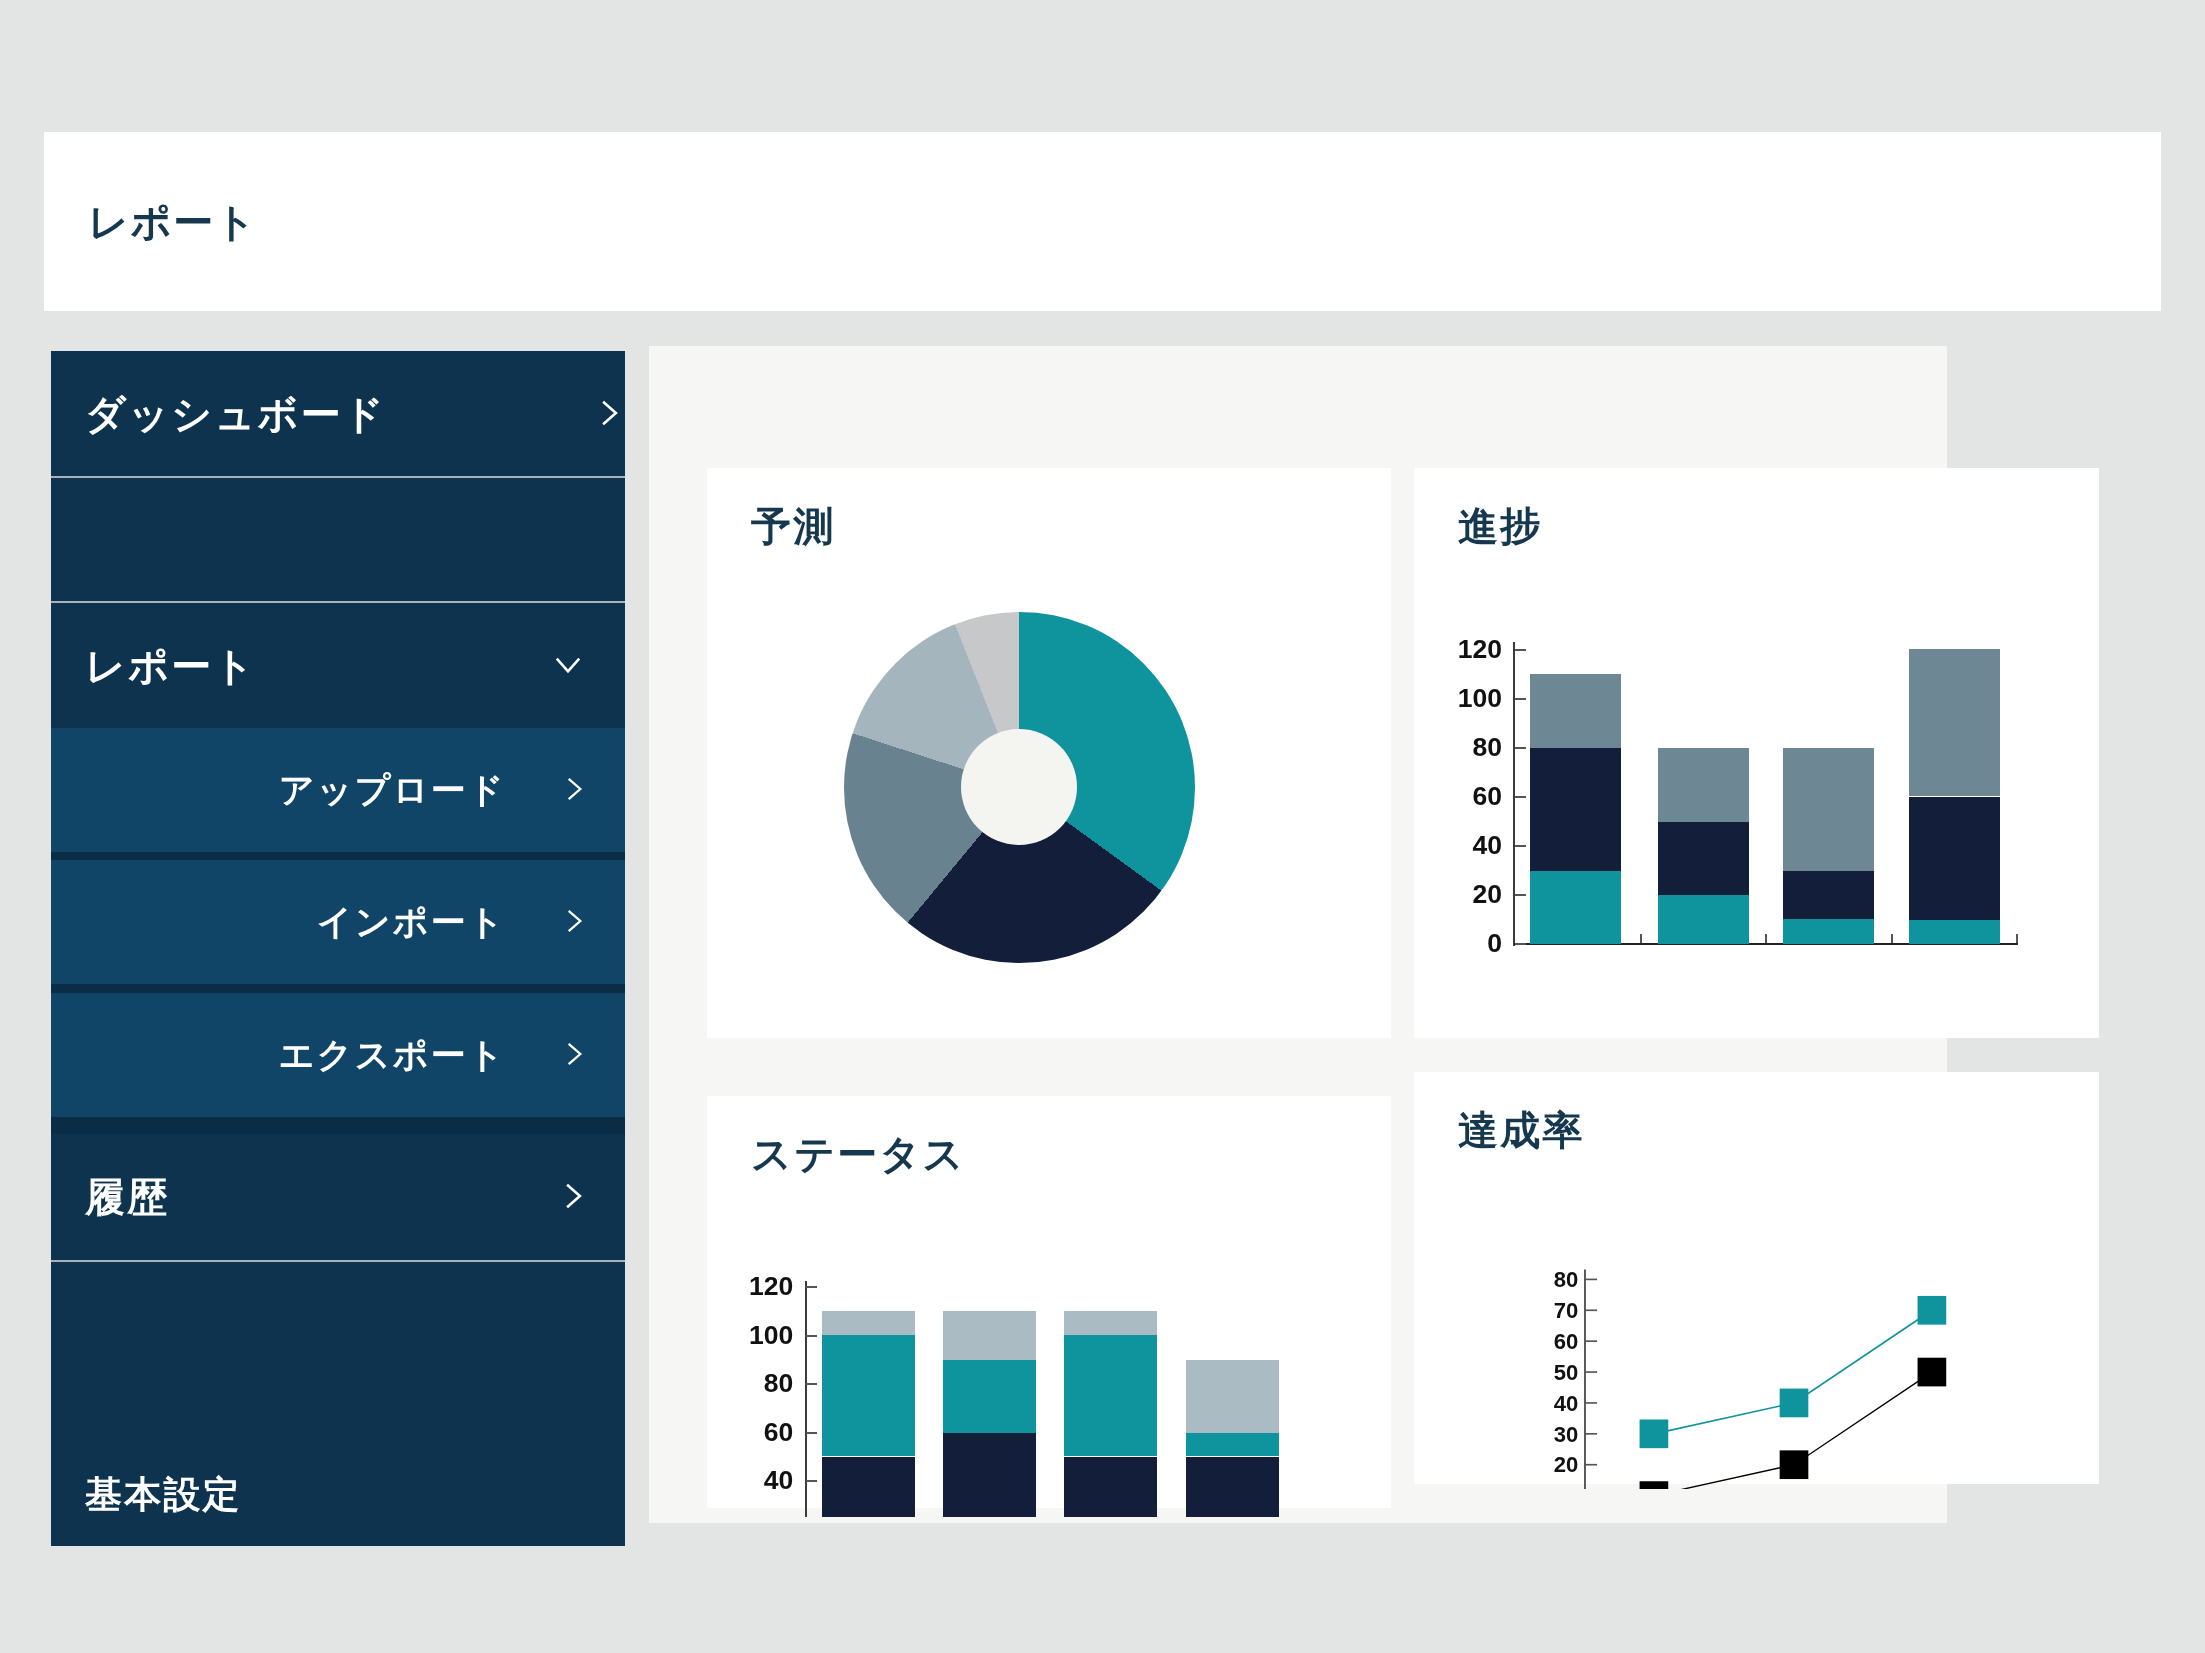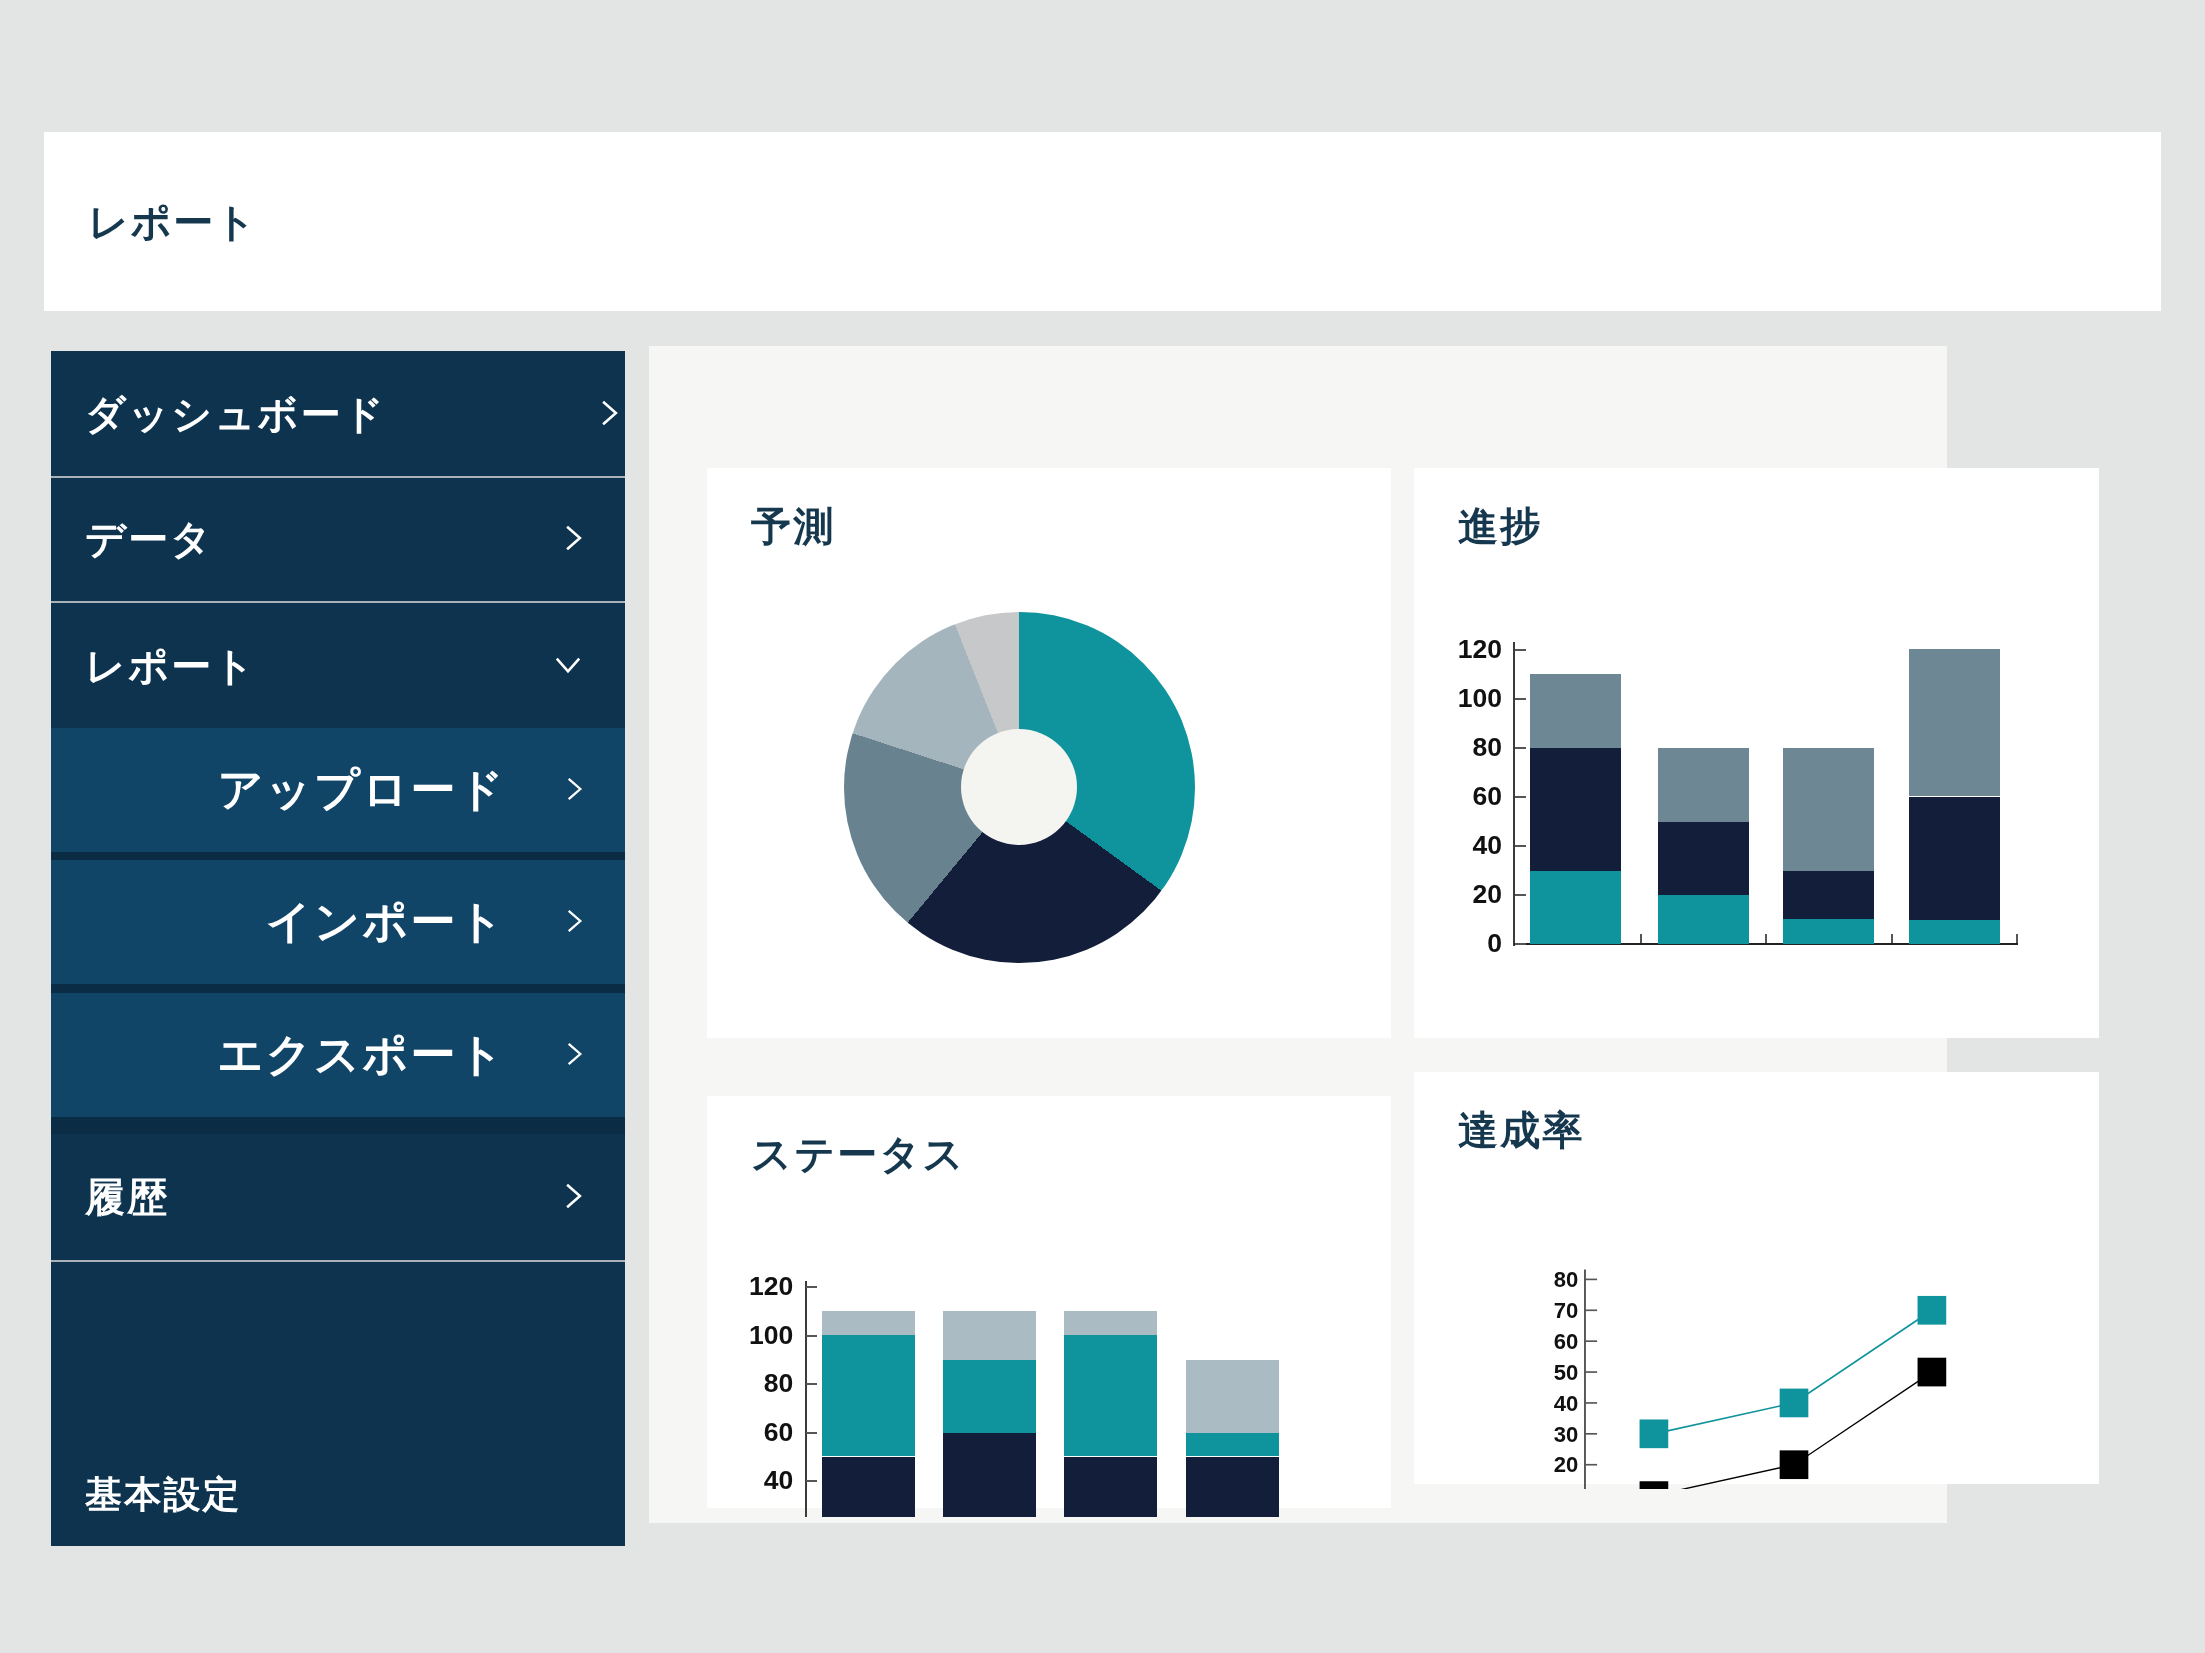--- a/index.html
+++ b/index.html
@@ -17,21 +17,21 @@
     font-size:40px;font-weight:bold;letter-spacing:2.2px;white-space:nowrap;}
   .srow .chev{position:absolute;right:41px;top:50%;transform:translateY(-50%);}
   .sep{position:absolute;left:0;width:100%;height:1.7px;background:#a9b2b8;}
   #row-dashboard{top:0;height:125px;padding-left:36px;}
   #row-data{top:126px;height:124px;}
   #row-report{top:252px;height:125px;}
   #subgroup{position:absolute;left:0;top:377px;width:100%;height:406px;background:#0a2c45;}
   .subrow{position:absolute;left:0;width:100%;height:124px;background:#114568;}
   #sub-upload{top:0;} #sub-import{top:132px;} #sub-export{top:265px;text-align:center;}
   .subrow .lbl{position:absolute;right:119px;top:50%;transform:translateY(-50%);
-    font-size:45px;font-weight:bold;letter-spacing:2.2px;white-space:nowrap;}
+    font-size:35px;font-weight:bold;letter-spacing:2.2px;white-space:nowrap;}
   .subrow .chev{position:absolute;right:41px;top:50%;transform:translateY(-50%);}
   #row-history{top:782px;height:127px;}
   #sep3{top:909px;}
   #settings-label{position:absolute;left:34px;top:1119px;font-size:37px;font-weight:bold;letter-spacing:2.2px;}
 
   
   #main{position:absolute;left:649px;top:346px;width:1298px;height:1177px;background:#f6f6f4;}
   .card{position:absolute;background:#ffffff;}
   #card-forecast{left:58px;top:122px;width:684px;height:570px;}
   #card-progress{left:765px;top:122px;width:685px;height:570px;}
@@ -61,28 +61,20 @@
     <div class="srow" id="row-dashboard">
       <span class="lbl">ダッシュボード</span>
       <span class="chev">
         <svg width="21" height="32" viewBox="0 0 24 40">
             <polyline points="4,6 20,20 4,34" fill="none" stroke="#ffffff" stroke-width="3.2"></polyline>
           </svg>
       </span>
     </div>
     <div class="sep" style="top:125px"></div>
 
-    <div class="srow" id="row-data">
-      <span class="lbl">データ</span>
-      <span class="chev">
-        <svg width="21" height="32" viewBox="0 0 24 40">
-            <polyline points="4,6 20,20 4,34" fill="none" stroke="#ffffff" stroke-width="3.2"></polyline>
-          </svg>
-      </span>
-    </div>
     <div class="sep" style="top:250px"></div>
 
     <div class="srow" id="row-report">
       <span class="lbl">レポート</span>
       <span class="chev">
         <svg width="32" height="21" viewBox="0 0 40 24">
             <polyline points="6,4 20,20 34,4" fill="none" stroke="#ffffff" stroke-width="3.2"></polyline>
           </svg>
       </span>
     </div>

